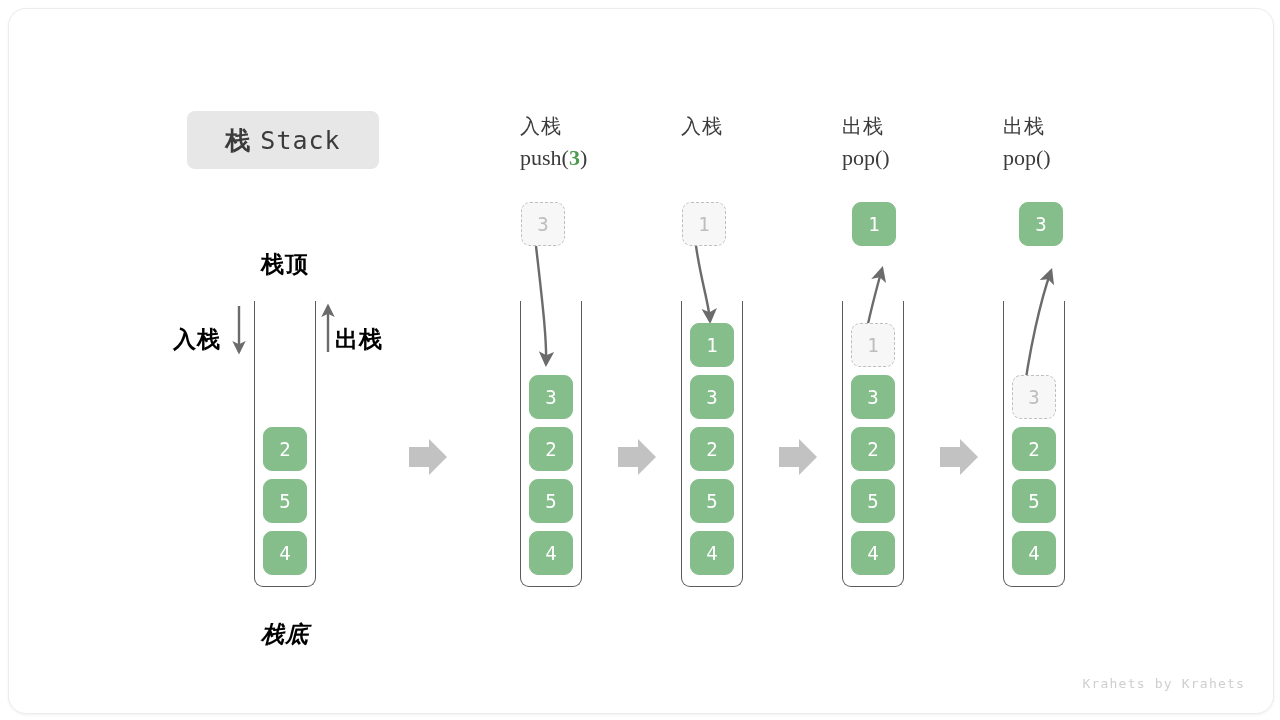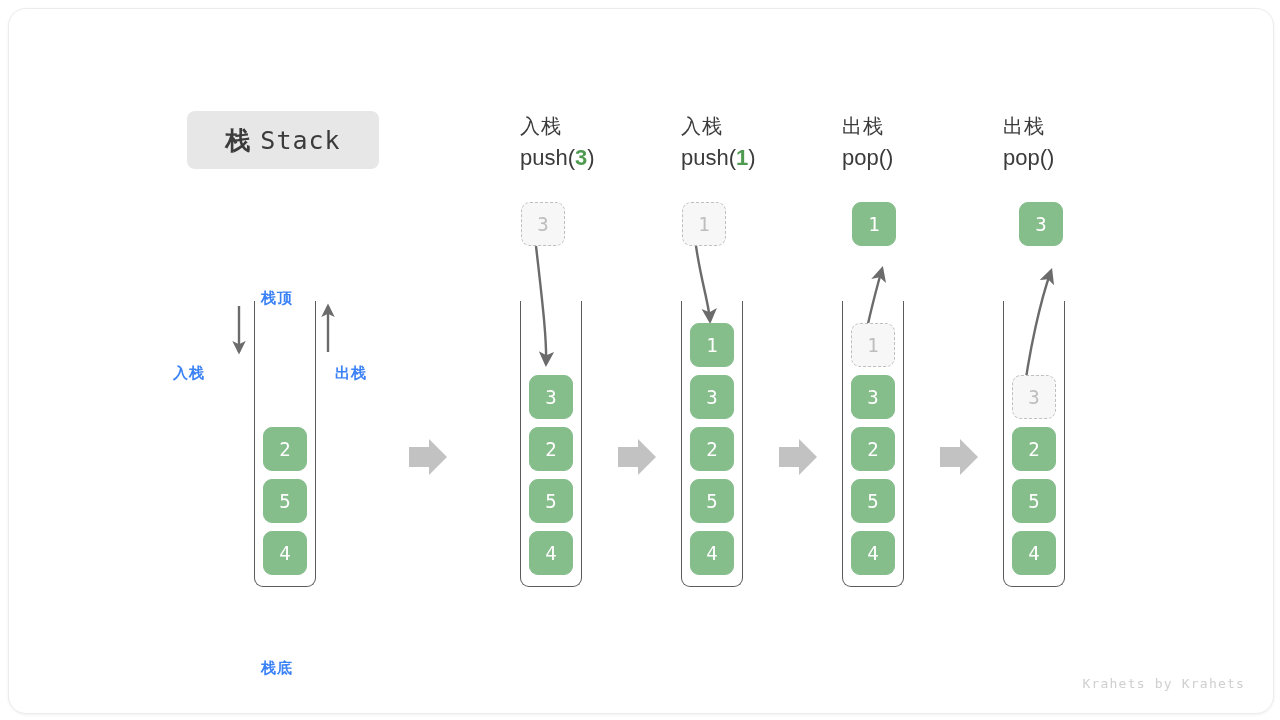--- a/index.html
+++ b/index.html
@@ -36,38 +36,38 @@
     letter-spacing:1px;
   }
   .title-chip .t-en{
     font-family:"DejaVu Sans Mono","Liberation Mono",monospace;
     font-size:25px;color:#3b3b3b;margin-left:9px;letter-spacing:1px;
   }
 
   
   .lbl-bold{
     position:absolute;
-    font-size:15px;font-weight:bold;color:#3b82f6;
-    white-space:nowrap;letter-spacing:1px;margin-top:40px;
+    font-size:23px;font-weight:bold;color:#000000;
+    white-space:nowrap;letter-spacing:1px;
   }
 
   
   .col-head{
     position:absolute;
     width:150px;
     text-align:left;
     white-space:nowrap;
   }
   .col-head .ch-cn{
     display:block;
     font-size:20px;color:#3b3b3b;line-height:30px;letter-spacing:1px;
   }
   .col-head .ch-fn{
     display:block;
-    font-family:Liberation Sans, sans-serif;
+    font-family:Liberation Serif, serif;
     font-size:22px;color:#3b3b3b;line-height:34px;
   }
   .ch-arg{color:#4e9a51;font-weight:bold;}
 
   
   .stack-box{
     position:absolute;
     box-sizing:border-box;
     border-left:1.6px solid #5b5b5b;
     border-right:1.6px solid #5b5b5b;
@@ -118,21 +118,21 @@
 
 <div class="page-card">
  <div class="stage">
 
   <div class="title-chip">
     <span class="t-cn">栈</span>
     <span class="t-en">Stack</span>
   </div>
 
   <div class="lbl-bold" style="left:252px;top:240px;">栈顶</div>
-  <div class="lbl-bold" style="left:252px;top:610px;">栈底</div>
+  <div class="lbl-bold" style="left:252px;top:610px;font-style:italic;">栈底</div>
   <div class="lbl-bold" style="left:164px;top:315px;">入栈</div>
   <div class="lbl-bold" style="left:326px;top:315px;">出栈</div>
 
   <svg class="svg-layer" viewBox="0 0 1264 704">
     <defs>
       <marker id="mk-curve" markerWidth="8" markerHeight="8" refX="5.2" refY="3.2" orient="auto" markerUnits="strokeWidth">
         <path d="M0,0 L6.5,3.2 L0,6.4 L1.6,3.2 z" fill="#6b6b6b"></path>
       </marker>
       <marker id="mk-thin" markerWidth="7" markerHeight="7" refX="4.6" refY="2.8" orient="auto" markerUnits="strokeWidth">
         <path d="M0,0 L5.6,2.8 L0,5.6 L1.4,2.8 z" fill="#6b6b6b"></path>
@@ -187,21 +187,20 @@
   </div>
   <div class="cell ghost" style="left:512px;top:193px;">3</div>
   <div class="stack-box" style="left:511px;top:292px;width:62px;height:286px;"></div>
   <div class="cell green" style="left:520px;top:366px;">3</div>
   <div class="cell green" style="left:520px;top:418px;">2</div>
   <div class="cell green" style="left:520px;top:470px;">5</div>
   <div class="cell green" style="left:520px;top:522px;">4</div>
 
   <div class="col-head" style="left:672px;top:102px;">
     <span class="ch-cn">入栈</span>
-    <span class="ch-fn"><span>push(</span><span class="ch-arg">1</span><span>)</span></span>
   </div>
   <div class="cell ghost" style="left:673px;top:193px;">1</div>
   <div class="stack-box" style="left:672px;top:292px;width:62px;height:286px;"></div>
   <div class="cell green" style="left:681px;top:314px;">1</div>
   <div class="cell green" style="left:681px;top:366px;">3</div>
   <div class="cell green" style="left:681px;top:418px;">2</div>
   <div class="cell green" style="left:681px;top:470px;">5</div>
   <div class="cell green" style="left:681px;top:522px;">4</div>
 
   <div class="col-head" style="left:833px;top:102px;">

